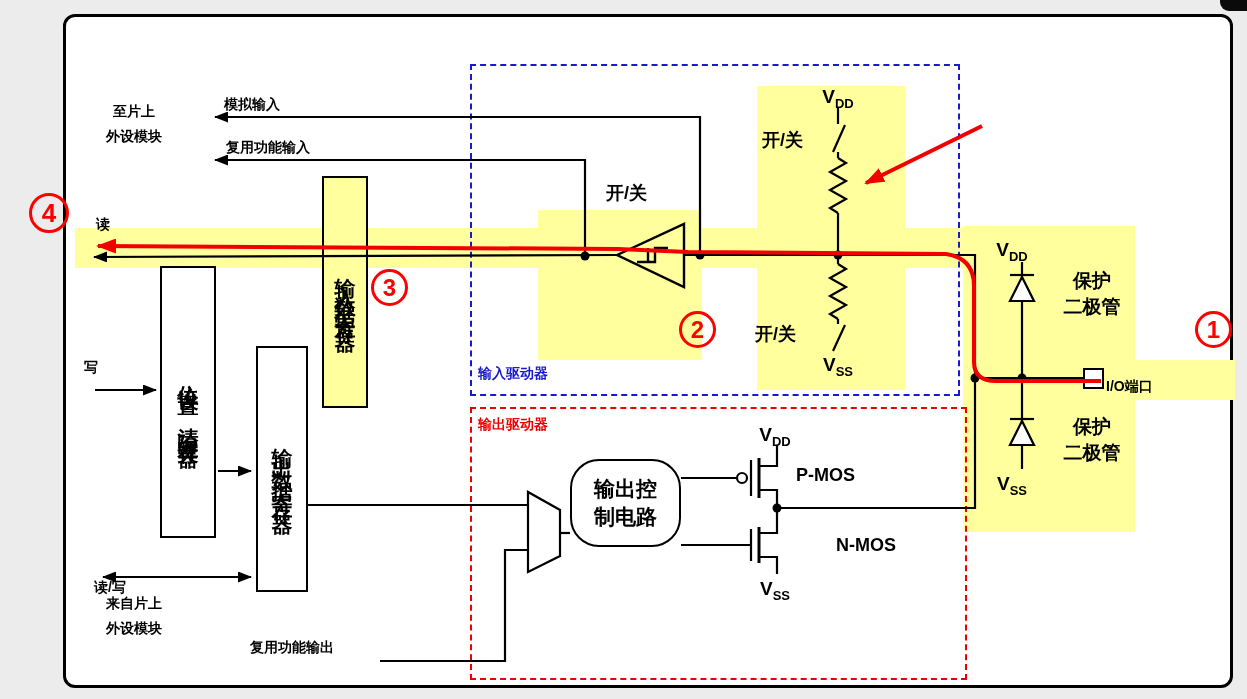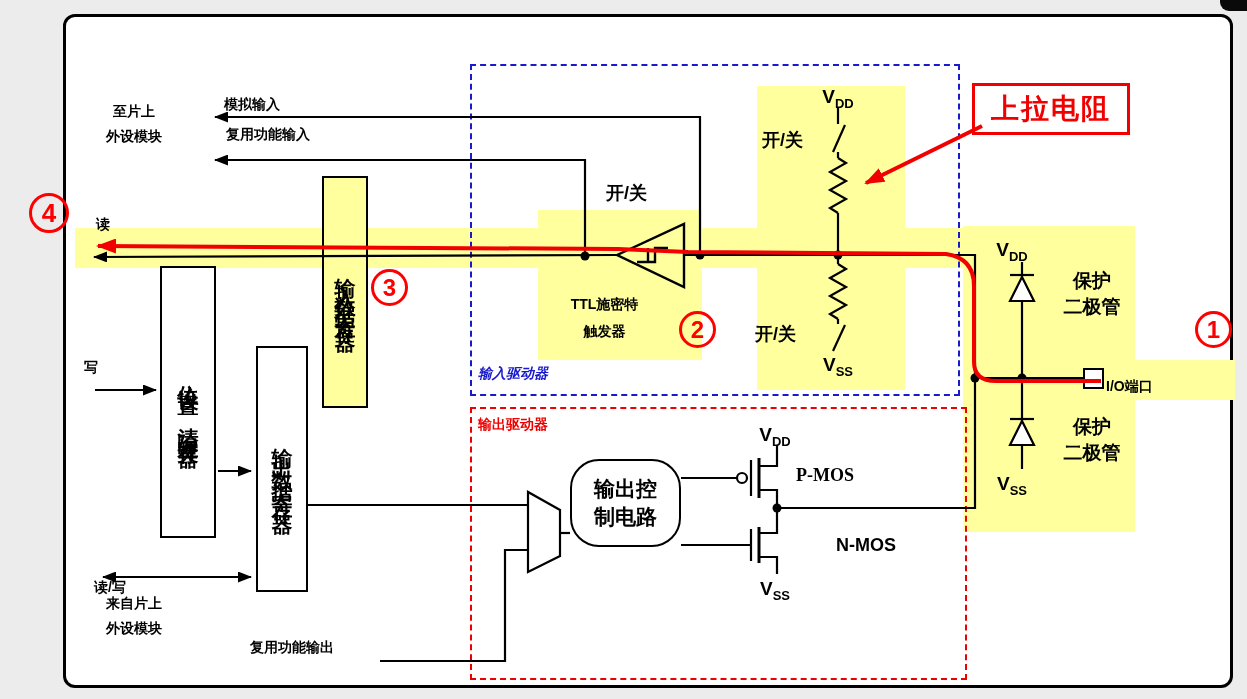--- a/index.html
+++ b/index.html
@@ -77,21 +77,20 @@
 
   <div class="box vreg" style="left:160px; top:266px; width:56px; height:272px; letter-spacing:5px;">位设置/清除寄存器</div>
 
   <div class="box vreg" style="left:256px; top:346px; width:52px; height:246px; letter-spacing:11px;">输出数据寄存器</div>
 
   <div class="box ctl-box" style="left:570px; top:459px; width:111px; height:88px;border-radius:29px;">
     <div>输出控</div>
     <div>制电路</div>
   </div>
 
-  <div class="box pullup-box" style="left:972px; top:83px; width:158px; height:52px;">上拉电阻</div>
 
   <div class="box" style="left:1083px; top:368px; width:21px; height:21px; border-width:2.5px;"></div>
 
   <svg class="fg" width="1247" height="699" viewBox="0 0 1247 699">
     <defs>
       <marker id="mb" markerUnits="userSpaceOnUse" markerWidth="14" markerHeight="11" refX="13" refY="5.5" orient="auto">
         <path d="M0,0 L14,5.5 L0,11 Z" fill="#000"></path>
       </marker>
       <marker id="mr" markerUnits="userSpaceOnUse" markerWidth="20" markerHeight="15" refX="18" refY="7.5" orient="auto">
         <path d="M0,0 L20,7.5 L0,15 Z" fill="#f20000"></path>
@@ -184,52 +183,48 @@
 
     <line x1="982" y1="126" x2="866" y2="183" stroke="#f20000" stroke-width="4" marker-end="url(#mr)"></line>
   </svg>
 
   <div class="lbl ctr" style="left:84px; top:99px; width:100px;">
     <div>至片上</div>
     <div>外设模块</div>
   </div>
 
   <div class="lbl" style="left:224px; top:92px;">模拟输入</div>
-  <div class="lbl" style="left:226px; top:122px;">复用功能输入</div>
+  <div class="lbl" style="left:226px; top:135px;">复用功能输入</div>
   <div class="lbl" style="left:96px;  top:212px;">读</div>
   <div class="lbl" style="left:84px;  top:355px;">写</div>
   <div class="lbl" style="left:94px;  top:544px;margin-top:31px;">读/写</div>
 
   <div class="lbl ctr" style="left:80px; top:591px; width:108px;">
     <div>来自片上</div>
     <div>外设模块</div>
   </div>
 
   <div class="lbl" style="left:250px; top:635px;text-align:center;">复用功能输出</div>
 
-  <div class="lbl" style="left:478px; top:361px; color:#1a1acd;font-style:italic;">输入驱动器</div>
+  <div class="lbl" style="left:478px; top:361px; color:#1a1acd;">输入驱动器</div>
   <div class="lbl" style="left:478px; top:412px; color:#ef0000;">输出驱动器</div>
 
-  <div class="lbl ctr" style="left:532px; top:291px; width:145px; line-height:27px;">
-    <div>TTL施密特</div>
-    <div>触发器</div>
-  </div>
 
   <div class="lbl" style="left:606px; top:181px; font-size:18px;">开/关</div>
   <div class="lbl" style="left:762px; top:128px; font-size:18px;">开/关</div>
   <div class="lbl" style="left:755px; top:322px; font-size:18px;">开/关</div>
 
   <div class="lbl ctr vlabel" style="left:810px; top:84px;  width:56px;"><span>V</span><sub>DD</sub></div>
   <div class="lbl ctr vlabel" style="left:810px; top:352px; width:56px;"><span>V</span><sub>SS</sub></div>
   <div class="lbl ctr vlabel" style="left:984px; top:237px; width:56px;"><span>V</span><sub>DD</sub></div>
   <div class="lbl ctr vlabel" style="left:984px; top:471px; width:56px;"><span>V</span><sub>SS</sub></div>
   <div class="lbl ctr vlabel" style="left:747px; top:422px; width:56px;"><span>V</span><sub>DD</sub></div>
   <div class="lbl ctr vlabel" style="left:747px; top:576px; width:56px;"><span>V</span><sub>SS</sub></div>
 
-  <div class="lbl" style="left:796px; top:463px; font-size:18px;font-family:Liberation Serif, serif;">P-MOS</div>
+  <div class="lbl" style="left:796px; top:463px; font-size:18px;">P-MOS</div>
   <div class="lbl" style="left:796px; top:533px; font-size:18px;margin-left:40px;">N-MOS</div>
 
   <div class="lbl" style="left:1106px; top:374px;">I/O端口</div>
 
   <div class="lbl ctr" style="left:1056px; top:268px; width:72px; font-size:19px; line-height:26px;">
     <div>保护</div>
     <div>二极管</div>
   </div>
   <div class="lbl ctr" style="left:1056px; top:414px; width:72px; font-size:19px; line-height:26px;">
     <div>保护</div>

